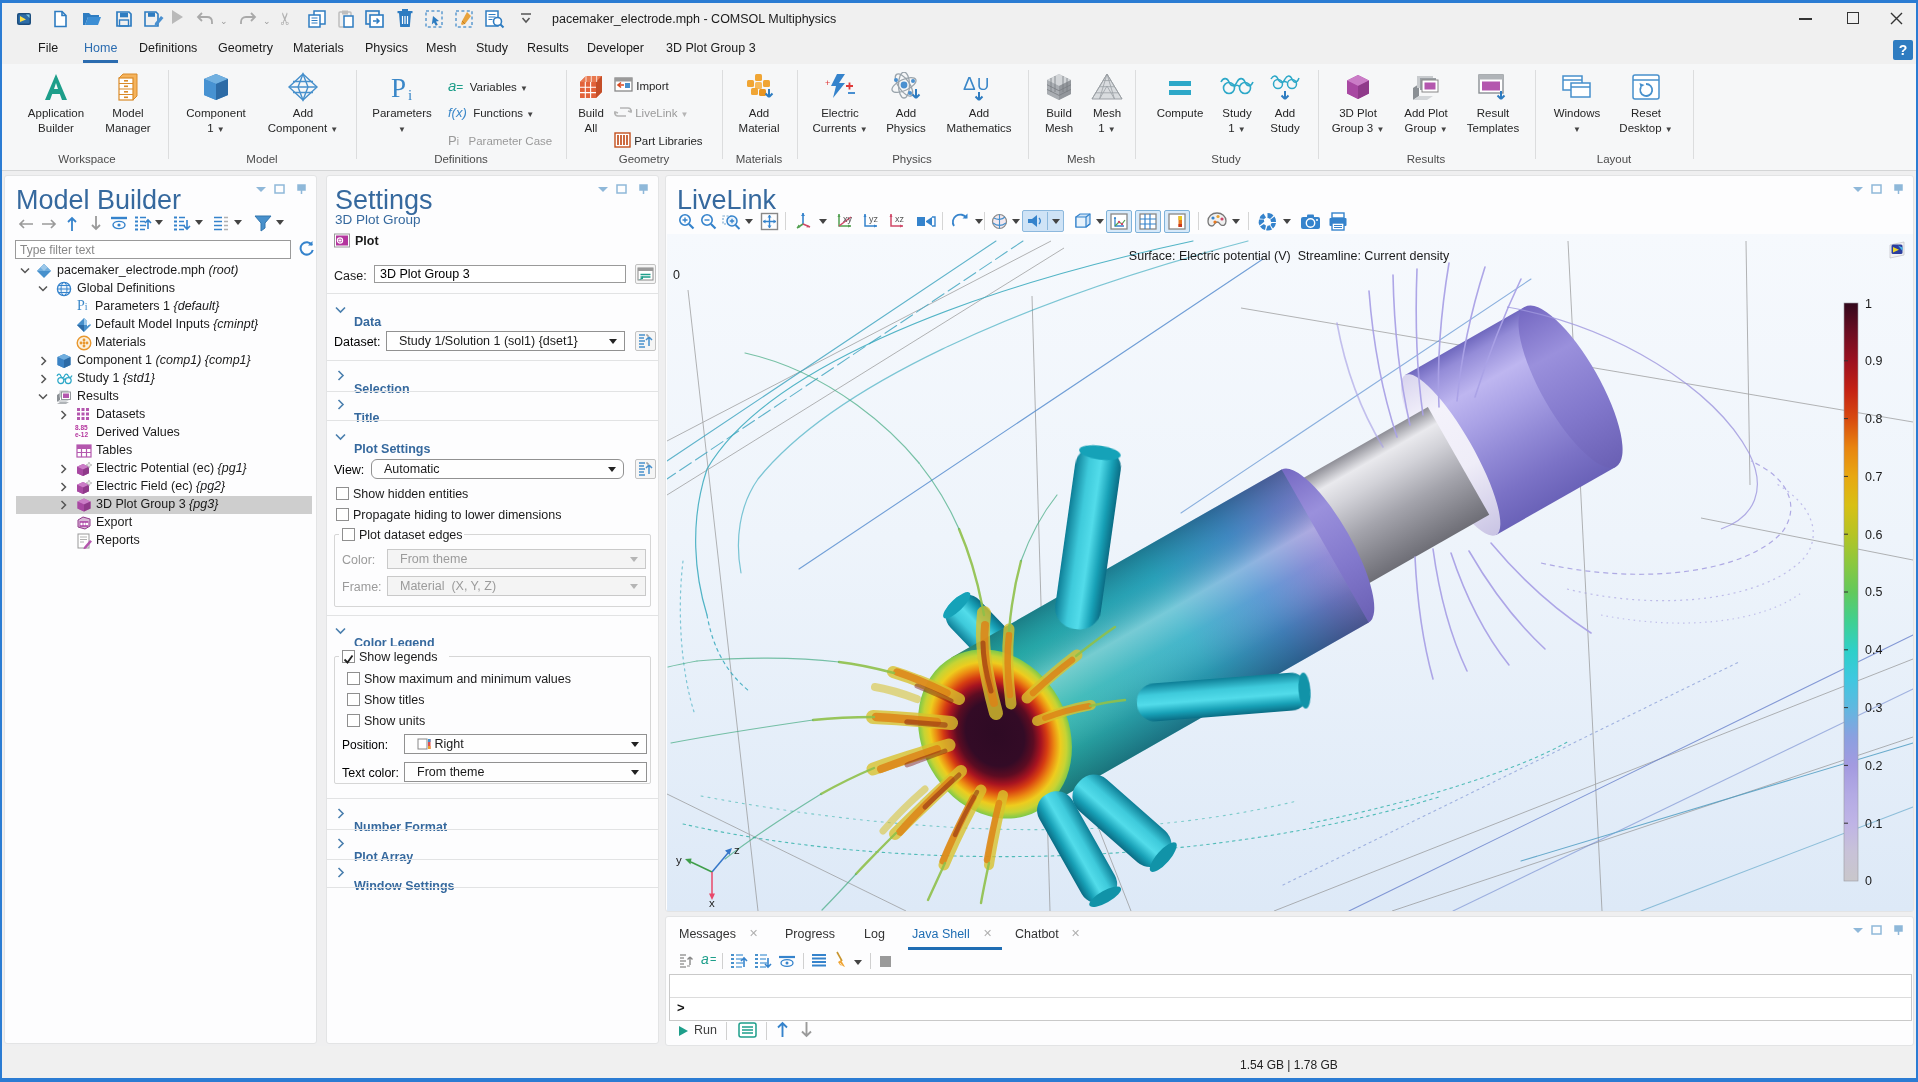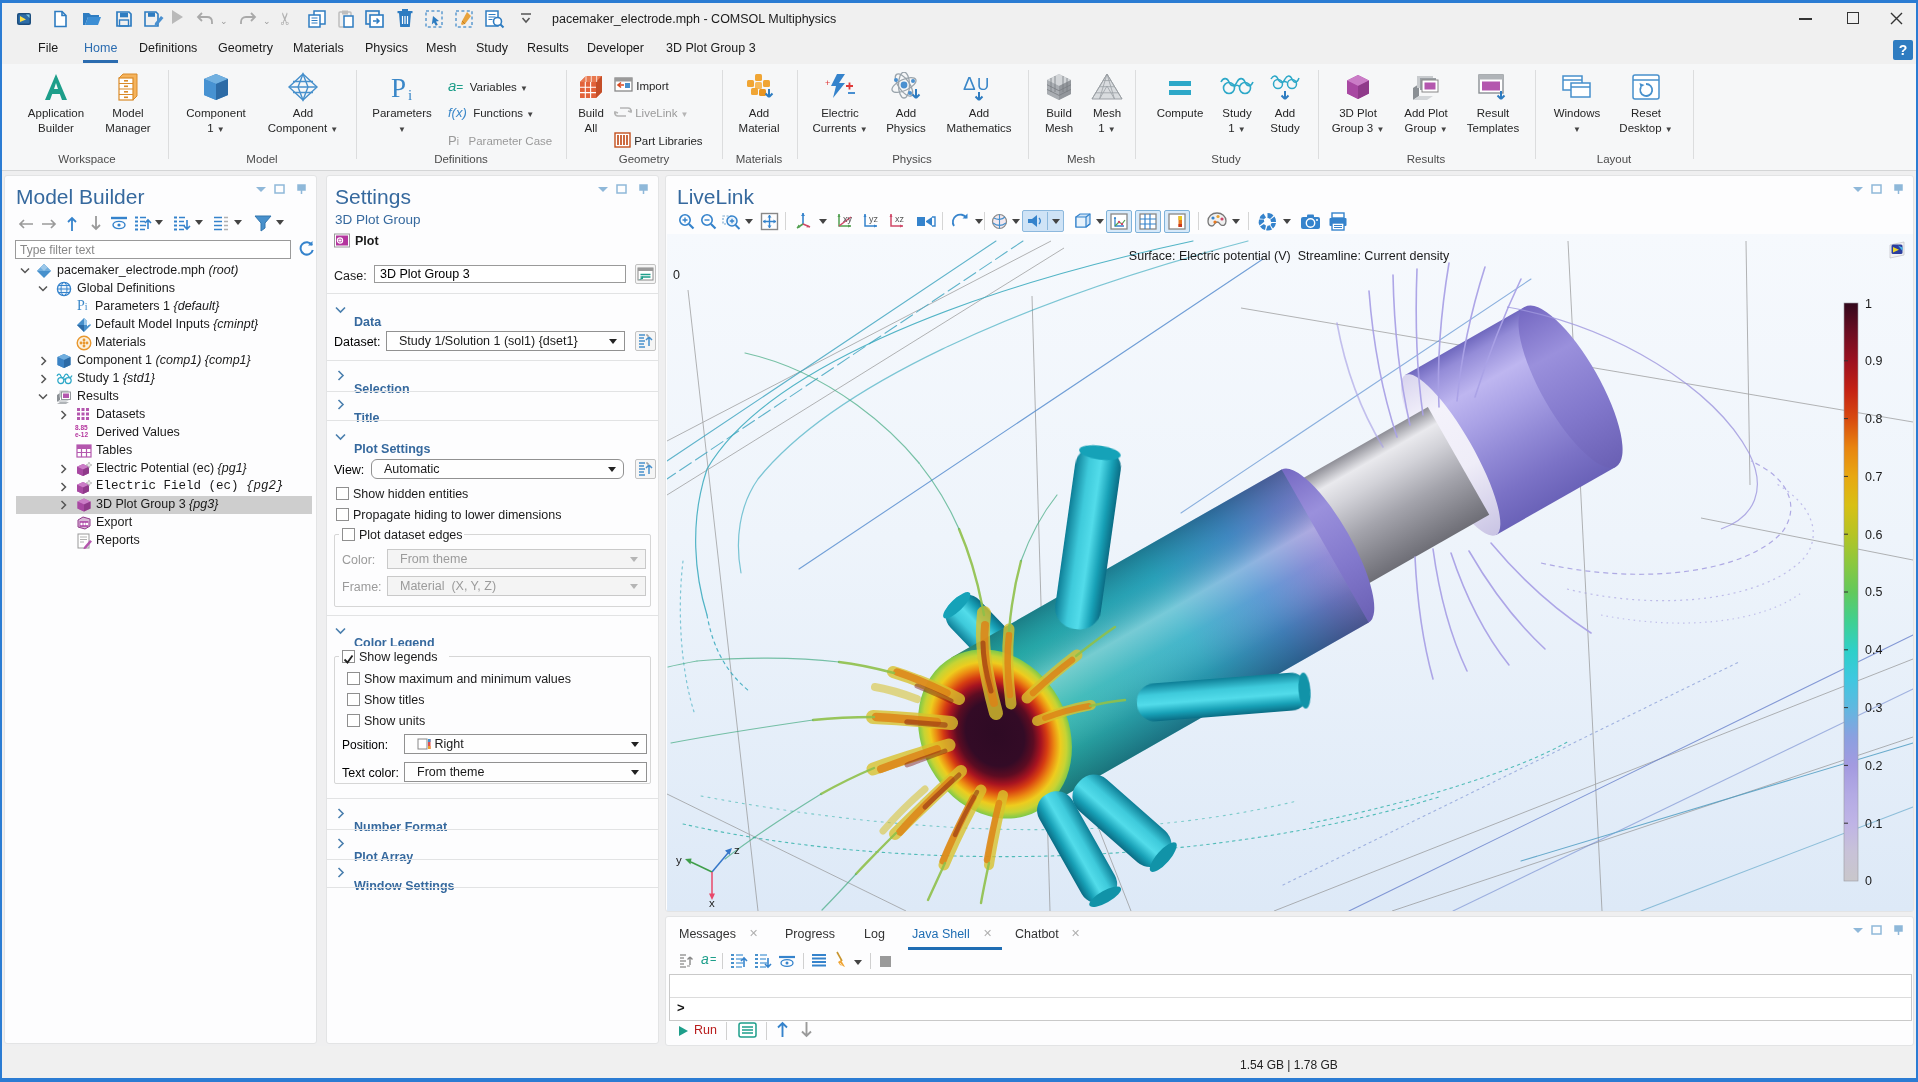--- a/index.html
+++ b/index.html
@@ -16,21 +16,21 @@
 #homeline{position:absolute;left:81px;top:24px;width:35px;height:3px;background:#2b6cb0;}
 .rsep{position:absolute;top:6px;height:89px;width:1px;background:#dcddde;}
 .rgl{position:absolute;top:89px;font-size:11.5px;color:#4b4b4b;width:120px;text-align:center;transform:translateX(-60px);}
 .rbtn{position:absolute;top:8px;text-align:center;font-size:11.5px;color:#262626;line-height:14.5px;}
 .rbtn .ric{display:block;margin:0 auto 4px auto;}
 .rrow{position:absolute;font-size:11.5px;color:#262626;height:20px;line-height:28px;white-space:nowrap;}
 .gray{color:#9a9a9a;}
 .dd{color:#444;font-size:8px;}
 
 .panel{position:absolute;background:#fdfdfe;border:1px solid #e3e4e5;border-radius:3px;}
-.ptitle{font-size:21px;color:#36699e;font-weight:400;}
+.ptitle{font-size:27px;color:#36699e;font-weight:400;}
 .pcorner{position:absolute;top:8px;right:8px;color:#8fb8d9;font-size:11px;letter-spacing:4px;}
 
 #mb{left:4px;top:175px;width:313px;height:869px;}
 
 #st{left:326px;top:175px;width:333px;height:869px;}
 
 #gp{left:665px;top:175px;width:1249px;height:737px;}
 
 #cp{left:665px;top:916px;width:1249px;height:130px;}
 #statusbar{position:absolute;left:2px;top:1046px;width:1914px;height:32px;background:#f0f0f0;font-size:12px;color:#222;}
@@ -526,21 +526,21 @@
         <svg class="abs" style="left:44px;top:4px;" width="8" height="10" viewBox="0 0 8 10">
           <path d="M1.5 1l4 4-4 4" stroke="#555" stroke-width="1.5" fill="none"></path>
         </svg>
         <svg class="abs" style="left:60px;top:1px;" width="17" height="16" viewBox="0 0 17 16">
           <path d="M7 3l6 2.8v6.4L7 15l-6-2.8V5.8z" fill="#b457ae"></path>
           <path d="M7 3l6 2.8L7 8.6 1 5.8z" fill="#ca7cc6"></path>
           <path d="M7 8.6V15l-6-2.8V5.8z" fill="#a848a2"></path>
           <path d="M7 8.6V15l6-2.8V5.8z" fill="#8f3a8a"></path>
           <path d="M13 1l.9 2.1L16 4l-2.1.9L13 7l-.9-2.1L10 4l2.1-.9z" fill="#e8e8e8" stroke="#999" stroke-width=".5"></path>
         </svg>
-        <span class="abs" style="left:80px;top:1px;font-family:Liberation Mono, monospace;">Electric Field (ec) <span class="ital">{pg2}</span></span>
+        <span class="abs" style="left:80px;top:1px;">Electric Field (ec) <span class="ital">{pg2}</span></span>
       </div>
 <div class="tree-row" style="top:234px;width:296px;background:#cecece;">
         <svg class="abs" style="left:44px;top:4px;" width="8" height="10" viewBox="0 0 8 10">
           <path d="M1.5 1l4 4-4 4" stroke="#555" stroke-width="1.5" fill="none"></path>
         </svg>
         <svg class="abs" style="left:60px;top:1px;" width="16" height="16" viewBox="0 0 16 16">
           <path d="M8 1.5l6.5 3v7L8 14.5l-6.5-3v-7z" fill="#b457ae"></path>
           <path d="M8 1.5l6.5 3L8 7.5l-6.5-3z" fill="#ca7cc6"></path>
           <path d="M8 7.5v7l-6.5-3v-7z" fill="#a848a2"></path>
           <path d="M8 7.5v7l6.5-3v-7z" fill="#8f3a8a"></path>
@@ -1163,21 +1163,21 @@
       <path d="M7 9l4 7-5-2-2-3z" fill="#f0a534"></path>
       <path d="M6 12l4 5" stroke="#fff" stroke-width=".7"></path>
     </svg>
 <div class="abs" style="left:188px;top:43px;width:0;height:0;border-left:4.5px solid transparent;border-right:4.5px solid transparent;border-top:5.5px solid #444;"></div>
 <div class="abs" style="left:204px;top:36px;width:1px;height:16px;background:#d0d0d0;"></div>
 <div class="abs" style="left:214px;top:39px;width:11px;height:11px;background:#9a9a9a;"></div>
 <div class="abs" style="left:3px;top:57px;width:1243px;height:47px;border:1px solid #c9c9c9;background:#fff;"></div>
 <div class="abs" style="left:4px;top:80px;width:1241px;height:1px;background:#dcdcdc;"></div>
 <div class="abs" style="left:11px;top:83px;font-size:13px;font-weight:bold;color:#111;">&gt;</div>
 <div class="abs" style="left:13px;top:109px;width:0;height:0;border-left:9px solid #1d9e8a;border-top:5.5px solid transparent;border-bottom:5.5px solid transparent;"></div>
-<div class="abs" style="left:28px;top:106px;font-size:12.5px;color:#b91c1c;">Run</div>
+<div class="abs" style="left:28px;top:106px;font-size:12.5px;color:#404040;">Run</div>
 <div class="abs" style="left:60px;top:105px;width:1px;height:18px;background:#d0d0d0;"></div>
 <svg class="abs" style="left:72px;top:105px;" width="19" height="16" viewBox="0 0 19 16">
       <rect x="1" y="1" width="17" height="14" rx="2" fill="#fff" stroke="#1d9e8a" stroke-width="1.5"></rect>
       <path d="M4 5h11M4 8h11M4 11h11" stroke="#1d9e8a" stroke-width="1.3"></path>
     </svg>
 <div class="abs" style="left:100px;top:105px;width:1px;height:18px;background:#d0d0d0;"></div>
 <svg class="abs" style="left:110px;top:103px;" width="13" height="19" viewBox="0 0 13 19">
       <path d="M6.5 17V3M2 7.5L6.5 3 11 7.5" stroke="#3583cc" stroke-width="1.9" fill="none"></path>
     </svg>
 <svg class="abs" style="left:134px;top:103px;" width="13" height="19" viewBox="0 0 13 19">

